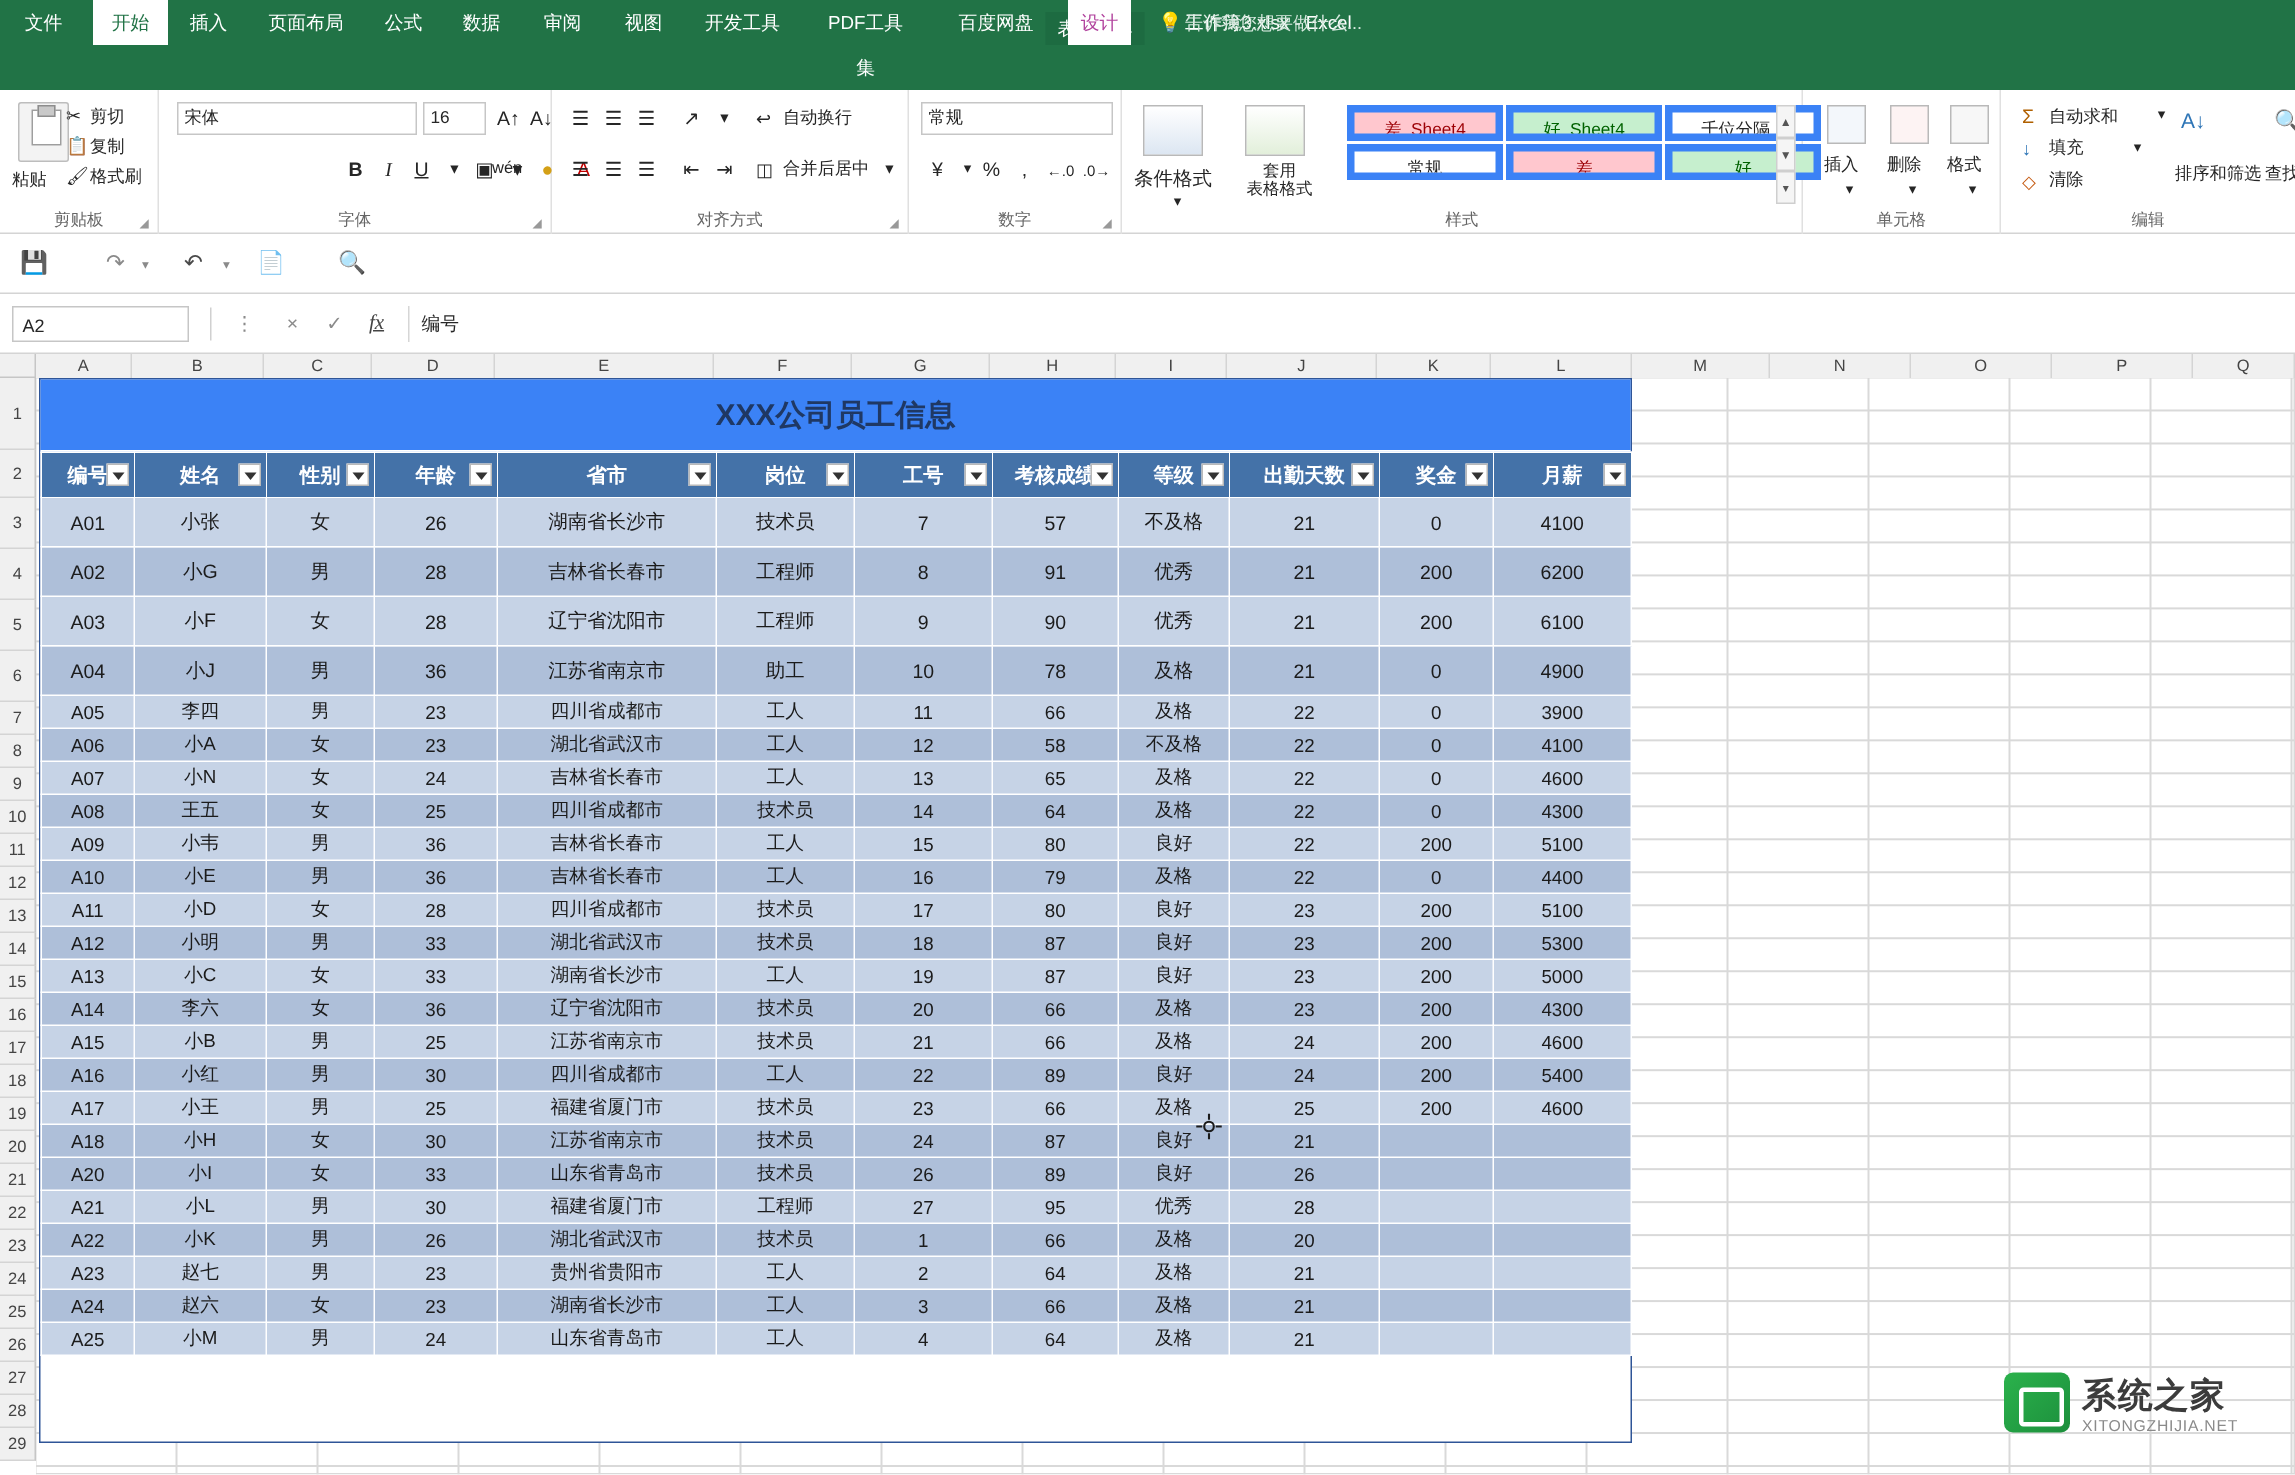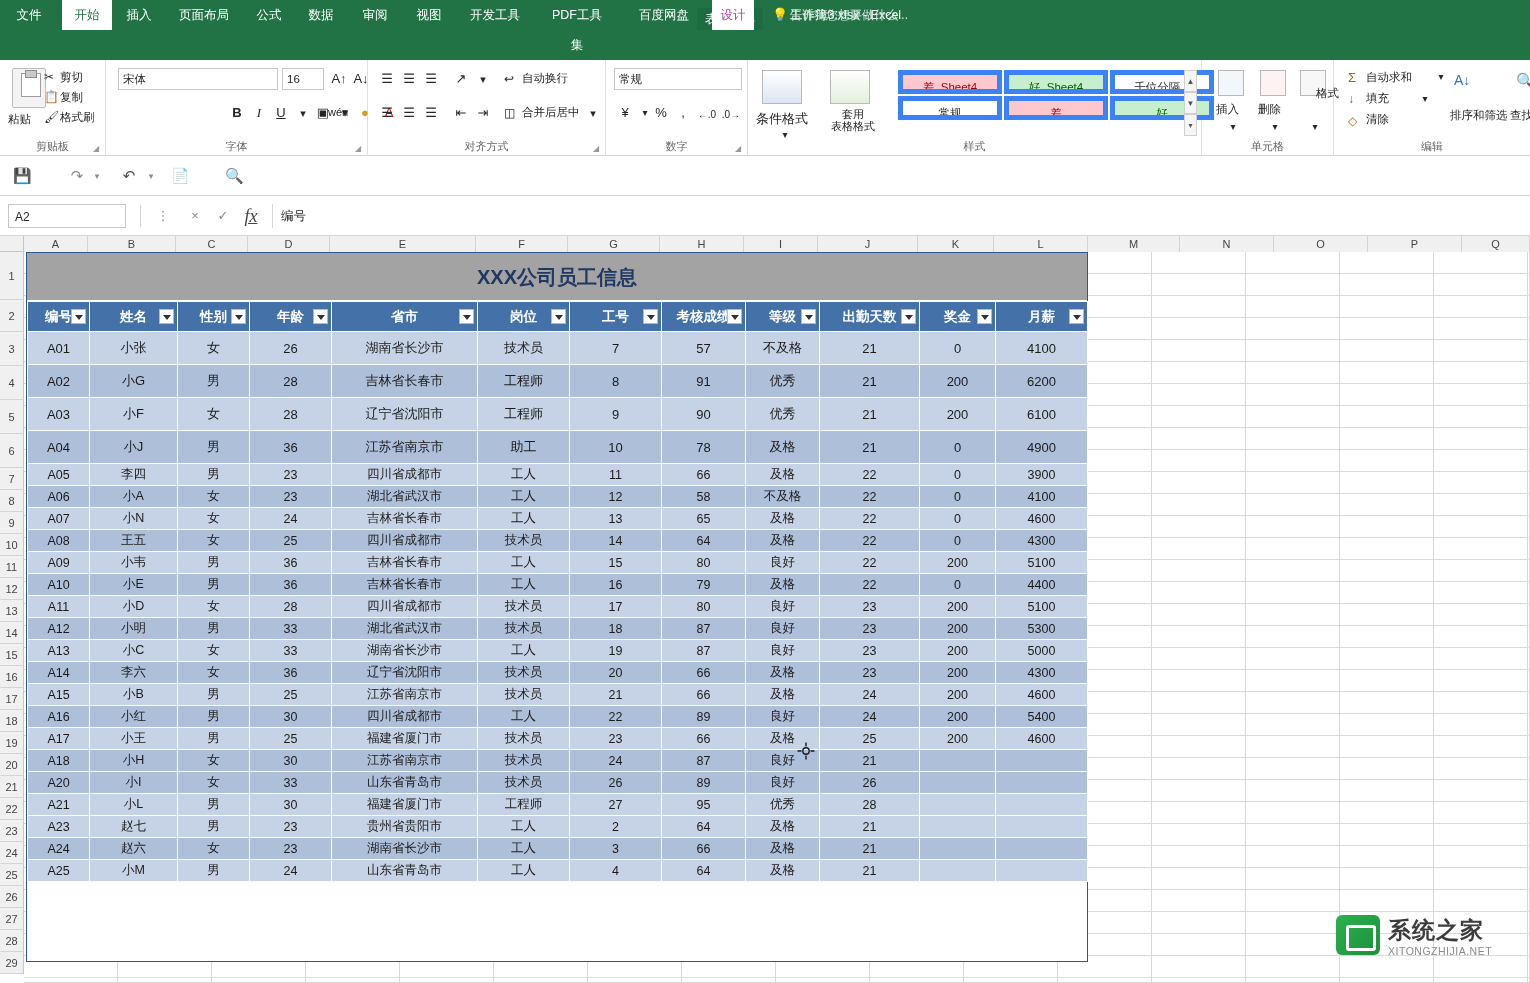--- a/index.html
+++ b/index.html
@@ -125,21 +125,21 @@
   .namebox {
     position:absolute; left:8px; top:8px; width:118px; height:24px;
     border:1px solid #c6c6c6; background:#ffffff;
     font-size:12px; line-height:24px; padding-left:6px;
   }
   .fb-sep { position:absolute; left:140px; top:9px; width:1px; height:22px; background:#d0d0d0; }
   .fb-ico {
     position:absolute; top:9px; width:22px; height:22px; text-align:center;
     line-height:22px; font-size:13px; color:#8a8a8a;
   }
-  .fx { font-style:italic; font-family:"Liberation Serif", serif; font-size:18px; color:#444;text-decoration:underline; }
+  .fx { font-style:italic; font-family:"Liberation Serif", serif; font-size:14px; color:#444;text-decoration:underline; }
   .fb-input {
     position:absolute; left:272px; top:8px; width:1248px; height:24px;
     border-left:1px solid #d6d6d6; font-size:12.5px; line-height:24px; padding-left:8px;
   }
   
   .sheet {
     position:absolute; top:236px; left:0; width:1530px; height:747px;
     background:#ffffff;
   }
   .colhdr-row {
@@ -173,21 +173,21 @@
   .tblwrap {
     position:absolute; left:26px; top:16px; width:1062px; height:710px;
     border:1px solid #2f5597;
     background:#ffffff;
   }
   .title-cell {
     position:absolute; left:0; top:0; width:1060px; height:48px;
     line-height:48px; text-align:center;
     font-weight:bold; font-size:20px; color:#1f3864;
     border-bottom:1px solid #ffffff;
-    background:#a3a3a3;
+    background:#3b82f6;
   }
   table.data {
     position:absolute; left:0; top:48px; border-collapse:collapse;
     width:1060px;
     table-layout:fixed;
   }
   table.data th {
     background:#4472a8; color:#ffffff; font-weight:bold; font-size:13.5px;
     height:30px; border:1px solid #ffffff; position:relative; text-align:center;
   }
@@ -340,21 +340,21 @@
   </div>
 
   <div class="group" style="left:1202px; width:132px;">
     <div style="position:absolute; left:16px; top:10px; width:26px; height:26px; border:1px solid #b9b9b9; background:#f3f7fb;"></div>
     <div class="mini-btn" style="left:14px; top:42px;">插入</div>
     <div class="fbtn" style="left:20px; top:56px; font-size:10px;">▾</div>
     <div style="position:absolute; left:58px; top:10px; width:26px; height:26px; border:1px solid #b9b9b9; background:#fdf3f3;"></div>
     <div class="mini-btn" style="left:56px; top:42px;">删除</div>
     <div class="fbtn" style="left:62px; top:56px; font-size:10px;">▾</div>
     <div style="position:absolute; left:98px; top:10px; width:26px; height:26px; border:1px solid #b9b9b9; background:#f7f7f7;"></div>
-    <div class="mini-btn" style="left:96px; top:26px;margin-left:18px;">格式</div>
+    <div class="mini-btn" style="left:96px; top:42px;">格式</div>
     <div class="fbtn" style="left:102px; top:56px; font-size:10px;">▾</div>
     <div class="group-label">单元格</div>
   </div>
 
   <div class="group" style="left:1334px; width:196px; border-right:none;">
     <div class="mini-ico" style="left:14px; top:10px; color:#b06000; font-size:13px;">Σ</div>
     <div class="mini-btn" style="left:32px; top:10px;">自动求和</div>
     <div class="fbtn" style="left:96px; top:6px; font-size:10px;">▾</div>
     <div class="mini-ico" style="left:14px; top:32px; color:#2e75b6;">↓</div>
     <div class="mini-btn" style="left:32px; top:31px;">填充</div>
@@ -749,20 +749,34 @@
             <td>30</td>
             <td>福建省厦门市</td>
             <td>工程师</td>
             <td>27</td>
             <td>95</td>
             <td>优秀</td>
             <td>28</td>
             <td></td>
             <td></td>
           </tr>
+          <tr class="band-b">
+            <td>A22</td>
+            <td>小K</td>
+            <td>男</td>
+            <td>26</td>
+            <td>湖北省武汉市</td>
+            <td>技术员</td>
+            <td>1</td>
+            <td>66</td>
+            <td>及格</td>
+            <td>20</td>
+            <td></td>
+            <td></td>
+          </tr>
           <tr class="band-a">
             <td>A23</td>
             <td>赵七</td>
             <td>男</td>
             <td>23</td>
             <td>贵州省贵阳市</td>
             <td>工人</td>
             <td>2</td>
             <td>64</td>
             <td>及格</td>

